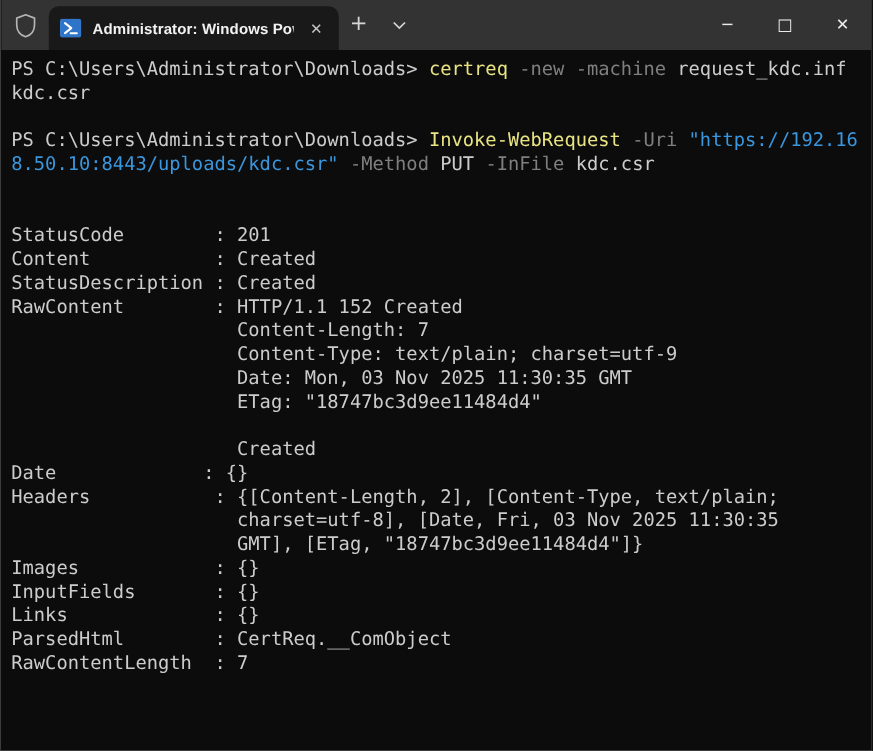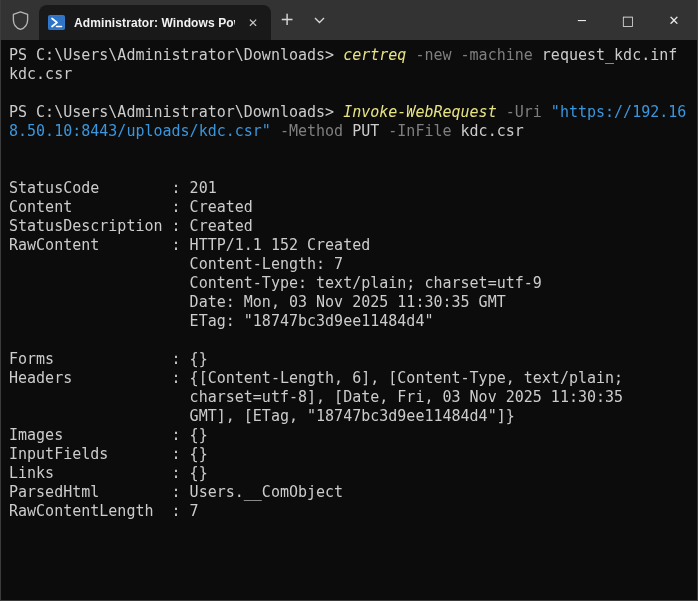--- a/index.html
+++ b/index.html
@@ -41,21 +41,21 @@
   .terminal{
     height:561px;background:var(--termbg,#0c0c0c);
     padding:6px 8px;box-sizing:border-box;overflow:hidden;cursor:text;
   }
   .tline{
     height:19px;white-space:pre;
     font-family:"DejaVu Sans Mono", monospace;font-size:15px;line-height:19px;
     color:var(--fg,#cccccc);
   }
   .c-fg{color:var(--fg,#cccccc);}
-  .c-cmd{color:var(--cmd,#e8e483);font-style:italic;}
+  .c-cmd{color:var(--cmd,#e8e483);}
   .c-par{color:var(--par,#7f7f7f);}
   .c-str{color:var(--str,#3a96dd);}
 </style>
 </head>
 <body>
 
 <div class="window">
 
   <div class="titlebar">
 
@@ -109,24 +109,25 @@
       <div class="tline"></div>
       <div class="tline"><span class="c-fg">StatusCode        : 201</span></div>
       <div class="tline"><span class="c-fg">Content           : Created</span></div>
       <div class="tline"><span class="c-fg">StatusDescription : Created</span></div>
       <div class="tline"><span class="c-fg">RawContent        : HTTP/1.1 152 Created</span></div>
       <div class="tline"><span class="c-fg">                    Content-Length: 7</span></div>
       <div class="tline"><span class="c-fg">                    Content-Type: text/plain; charset=utf-9</span></div>
       <div class="tline"><span class="c-fg">                    Date: Mon, 03 Nov 2025 11:30:35 GMT</span></div>
       <div class="tline"><span class="c-fg">                    ETag: "18747bc3d9ee11484d4"</span></div>
       <div class="tline"></div>
-      <div class="tline"><span class="c-fg">Forms             : {}</span></div>
-      <div class="tline"><span class="c-fg">Headers           : {[Content-Length, 6], [Content-Type, text/plain;</span></div>
+      <div class="tline"><span class="c-fg">                    Created</span></div>
+      <div class="tline"><span class="c-fg">Date             : {}</span></div>
+      <div class="tline"><span class="c-fg">Headers           : {[Content-Length, 2], [Content-Type, text/plain;</span></div>
       <div class="tline"><span class="c-fg">                    charset=utf-8], [Date, Fri, 03 Nov 2025 11:30:35</span></div>
       <div class="tline"><span class="c-fg">                    GMT], [ETag, "18747bc3d9ee11484d4"]}</span></div>
       <div class="tline"><span class="c-fg">Images            : {}</span></div>
       <div class="tline"><span class="c-fg">InputFields       : {}</span></div>
       <div class="tline"><span class="c-fg">Links             : {}</span></div>
-      <div class="tline"><span class="c-fg">ParsedHtml        : Users.__ComObject</span></div>
+      <div class="tline"><span class="c-fg">ParsedHtml        : CertReq.__ComObject</span></div>
       <div class="tline"><span class="c-fg">RawContentLength  : 7</span></div>
     </div>
 
 </div>
 
 </body></html>

